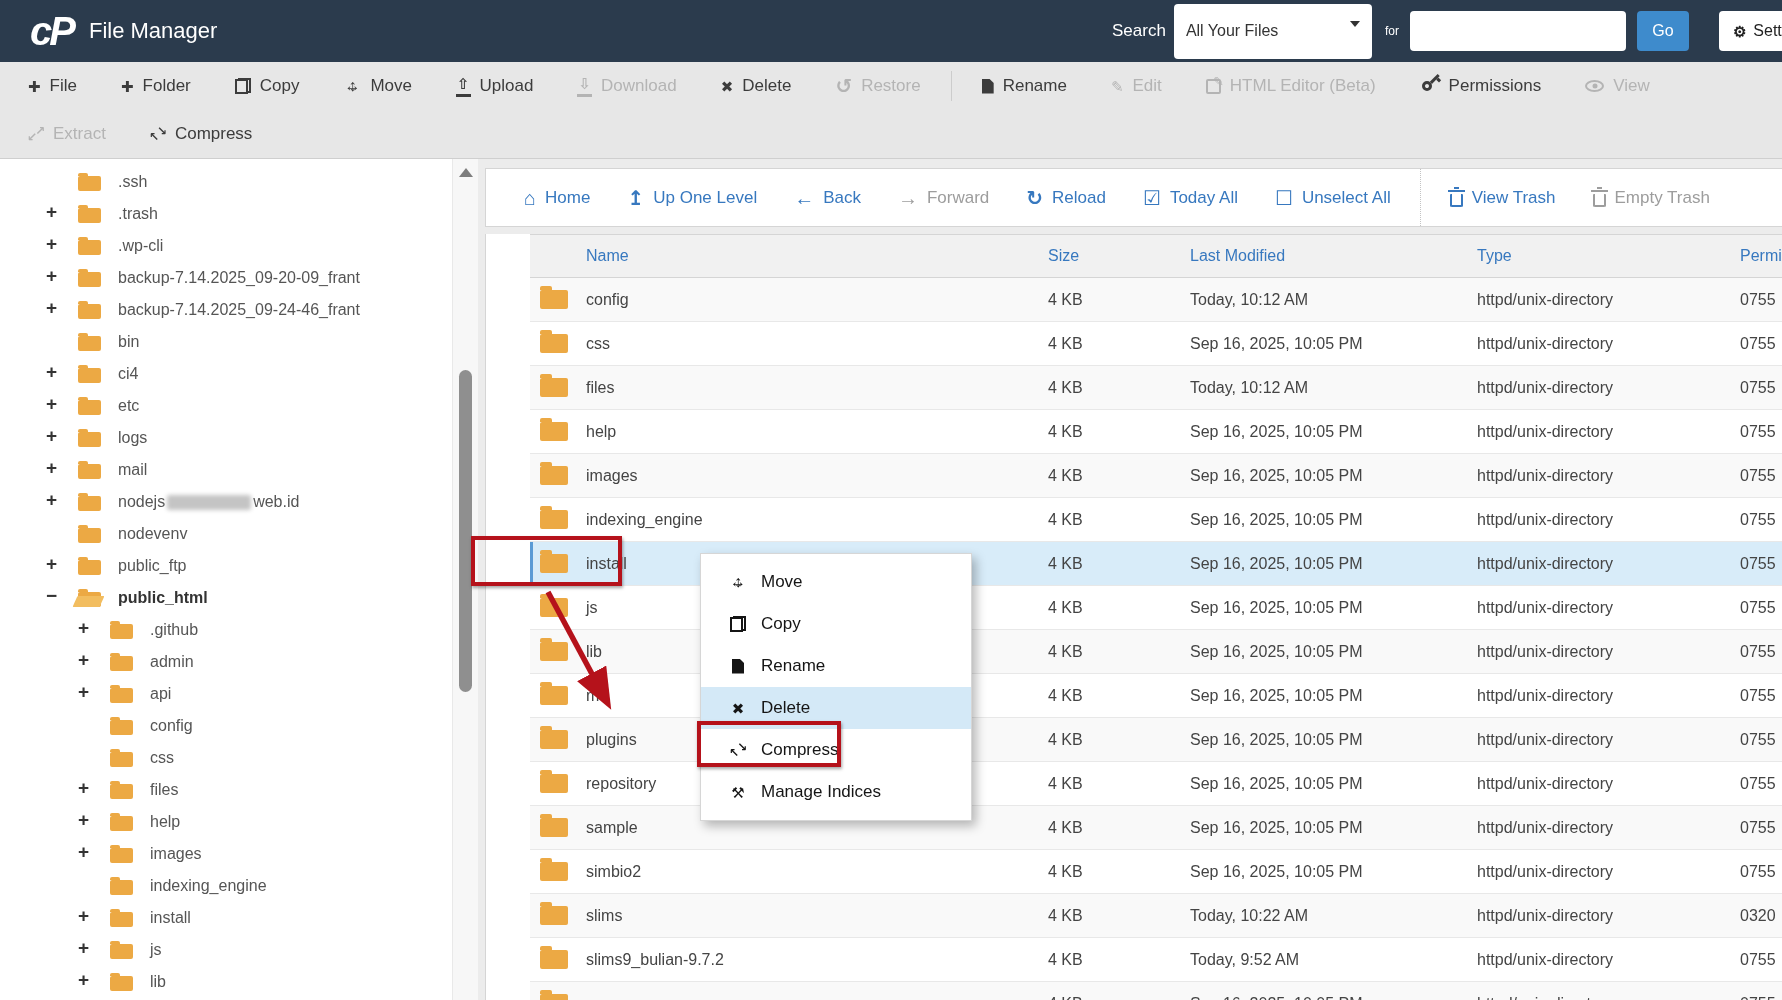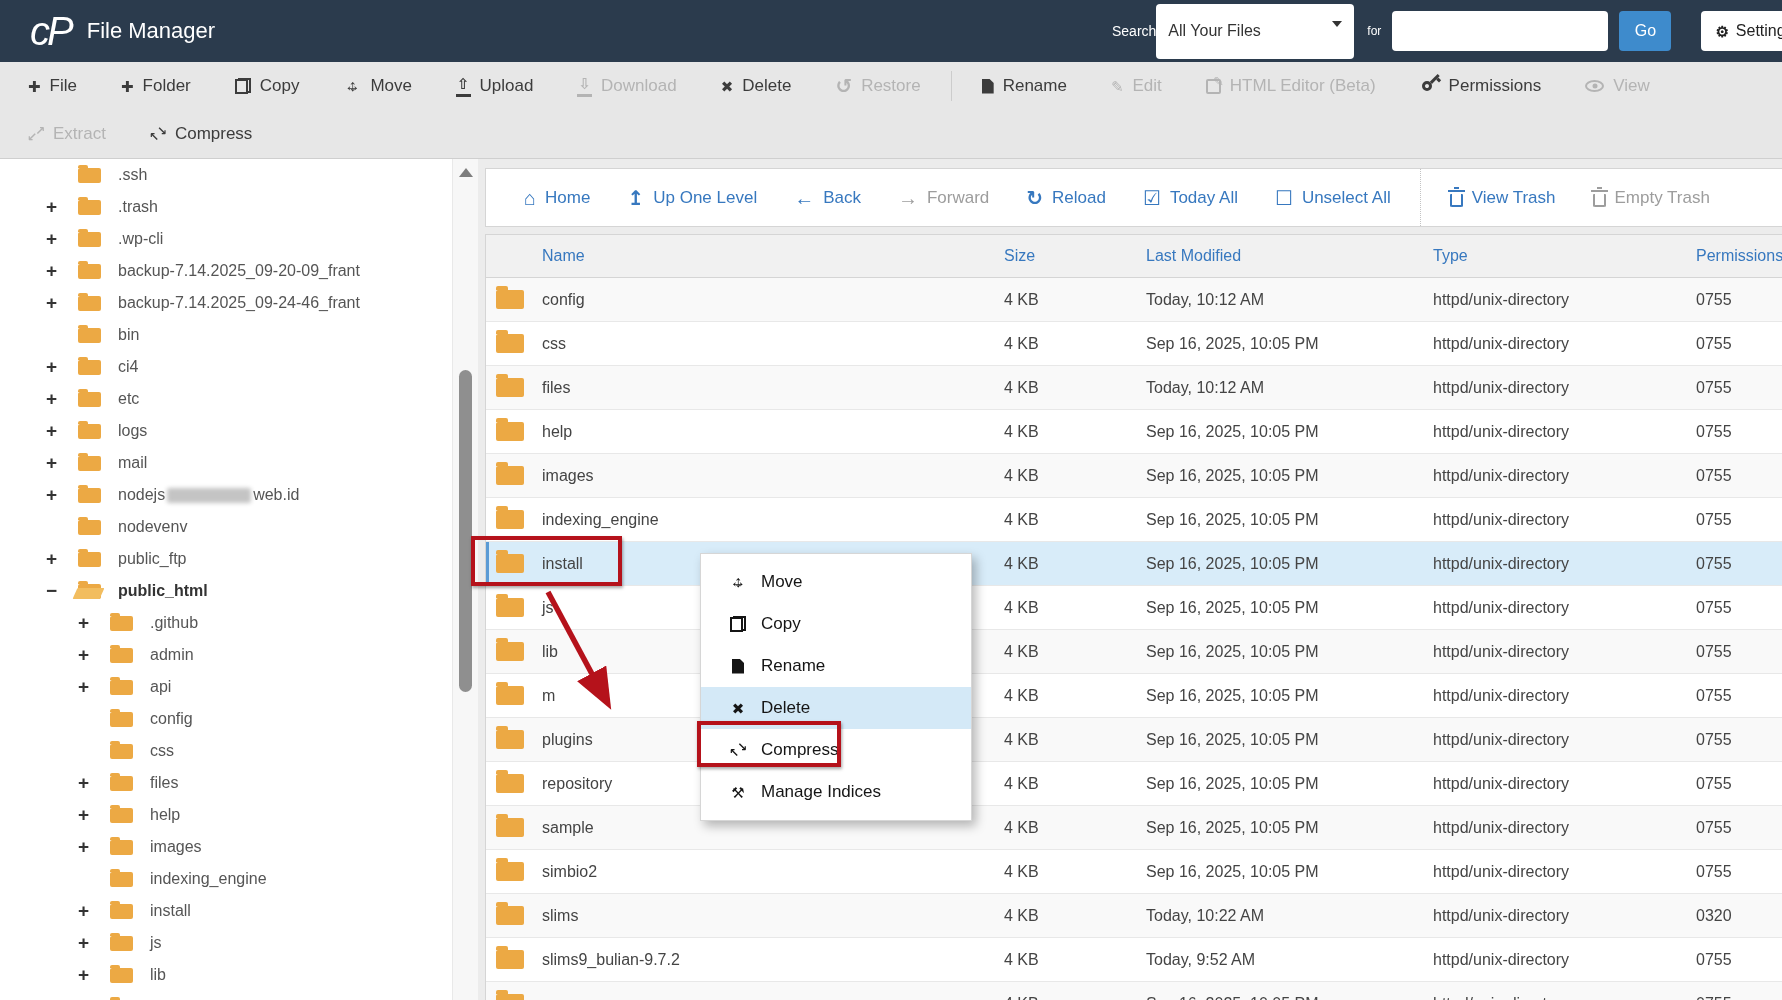--- a/index.html
+++ b/index.html
@@ -2,26 +2,26 @@
 <html><head>
 <meta charset="utf-8">
 <style>
   * { box-sizing: border-box; margin: 0; padding: 0; }
   html,body { width:1782px; height:1000px; overflow:hidden; position:relative;
     font-family:"Liberation Sans","DejaVu Sans",sans-serif; background:#fff; }
 
   
   .top-header { position:absolute; top:0; left:0; width:1782px; height:62px;
     background:#2b3b4d; color:#fff; display:flex; align-items:center; z-index:5; }
-  .logo { font-size:40px; font-weight:normal; font-style:italic; letter-spacing:-3px;
+  .logo { font-size:40px; font-weight:bold; font-style:italic; letter-spacing:-3px;
     margin-left:30px; line-height:1; }
   .app-title { font-size:22px; margin-left:16px; font-weight:400; }
   .hdr-right { position:absolute; left:1112px; top:11px; height:40px;
     display:flex; align-items:center; }
-  .hdr-label { font-size:14px; }
+  .hdr-label { font-size:17px; margin-right:8px; }
   .scope-select { width:198px; height:55px; background:#fff; color:#333; border-radius:4px;
     font-size:16px; display:flex; align-items:center; padding:0 12px; position:relative;
     margin-right:13px; cursor:pointer; }
   .scope-select .caret { position:absolute; right:12px; top:17px; width:0; height:0;
     border-left:5px solid transparent; border-right:5px solid transparent; border-top:6px solid #333; }
   .for-label { font-size:12px; margin-right:11px; }
   .search-input { width:216px; height:40px; border:none; border-radius:4px; margin-right:11px;
     font-size:16px; padding:0 10px; background:#fff; color:#333; }
   .go-btn { width:52px; height:40px; background:#3e8bcc; color:#fff; border:none; border-radius:4px;
     font-size:16px; cursor:pointer; }
@@ -82,21 +82,21 @@
   .folder { width:28px; height:19px; background:#eca944; border-radius:2px; position:relative; flex:none; }
   .folder::before { content:""; position:absolute; top:-4px; left:0; width:12px; height:4px;
     background:#eca944; border-radius:2px 2px 0 0; }
   .folder.sm { width:23px; height:15px; }
   .folder.sm::before { width:10px; height:3px; top:-3px; }
   .folder.open::after { content:""; position:absolute; left:-3px; bottom:0; width:27px; height:11px;
     background:#f2bd5f; transform:skewX(-24deg); border-radius:1px; }
 
   
   .sidebar { position:absolute; top:159px; left:0; width:452px; height:841px; background:#fff; overflow:hidden; }
-  .tree-item { height:32px; display:flex; align-items:center; font-size:16px; color:#555; cursor:pointer;gap:8px; }
+  .tree-item { height:32px; display:flex; align-items:flex-end; font-size:16px; color:#555; cursor:pointer;gap:8px; }
   .tree-item .toggle { width:24px; font-size:19px; font-weight:bold; color:#333; text-align:left; flex:none; }
   .tree-item .label { margin-left:9px; white-space:nowrap; }
   .tree-item.d0 { padding-left:46px; }
   .tree-item.d1 { padding-left:78px; }
   .tree-item.bold .label { font-weight:bold; color:#333; }
   .redacted-blur { display:inline-block; width:84px; height:15px; background:#c4c4c4;
     border-radius:2px; filter:blur(2px); vertical-align:middle; margin:0 2px; }
 
   .content-bg { position:absolute; top:159px; left:452px; width:1330px; height:841px; background:#ececec; }
 
@@ -111,21 +111,21 @@
   
   .main-nav { position:absolute; top:168px; left:485px; width:1297px; height:59px; background:#fff;
     border:1px solid #d5d5d5; border-right:none; display:flex; align-items:center; gap:37px;
     padding-left:38px; font-size:17px; z-index:3; }
   .nav-item { display:flex; align-items:center; gap:9px; color:#3778bf; cursor:pointer; white-space:nowrap; }
   .nav-item.disabled { color:#9d9d9d; cursor:default; }
   .nav-sep { width:1px; align-self:stretch; border-left:1px dotted #c3c3c3; margin:0 -8px; }
 
   
   .file-table { position:absolute; top:234px; left:485px; width:1297px; height:766px; background:#fff;
-    border-left:1px solid #d5d5d5; overflow:hidden; z-index:2; }
+    border-left:1px solid #d5d5d5; overflow:hidden; z-index:2;padding-left:44px; }
   .t-header, .t-row { display:grid; grid-template-columns:518px 142px 287px 263px 1fr; align-items:center; }
   .t-header { height:44px; background:#f1f1f1; border-top:1px solid #d5d5d5; border-bottom:1px solid #d5d5d5;
     color:#3778bf; font-size:16px; }
   .t-header .col-name { padding-left:56px; }
   .t-row { height:44px; font-size:16px; color:#444; border-bottom:1px solid #e8e8e8; cursor:pointer; }
   .t-row.odd { background:#f9f9f9; }
   .t-row.selected { background:#d8ecf9; position:relative; }
   .t-row.selected::before { content:""; position:absolute; left:0; top:0; bottom:0; width:3px; background:#5b9bd5; }
   .cell-name { display:flex; align-items:center; gap:18px; padding-left:10px; }
 

